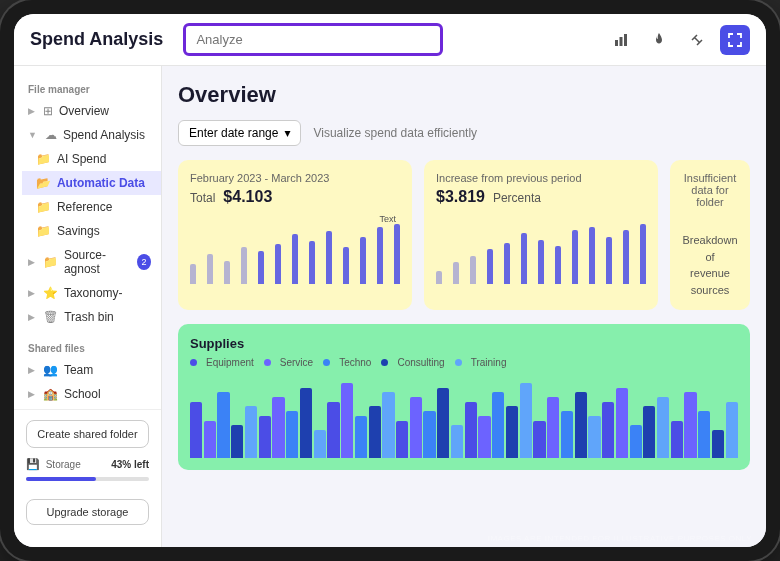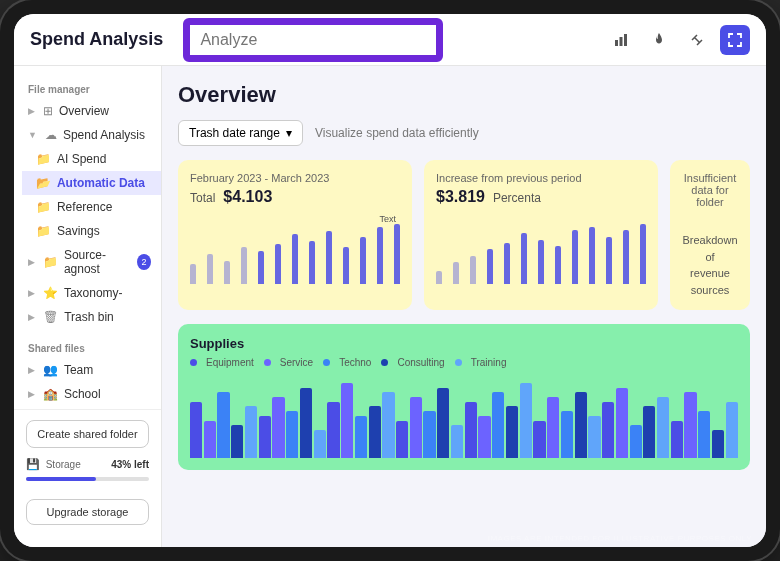--- a/index.html
+++ b/index.html
@@ -47,23 +47,23 @@
       white-space: nowrap;
     }
     .search-bar {
       flex: 1;
       max-width: 260px;
       margin-left: 8px;
     }
     .search-bar input {
       width: 100%;
       padding: 6px 10px;
-      border: 7px solid #6d28d9;
+      border: 3px solid #6d28d9;
       border-radius: 6px;
-      font-size: 16px;
+      font-size: 13px;
       outline: none;
     }
     .top-icons {
       display: flex;
       gap: 8px;
       margin-left: auto;
     }
     .top-icon-btn {
       width: 30px;
       height: 30px;
@@ -449,21 +449,21 @@
           <br>
           <button class="upgrade-btn">Upgrade storage</button>
         </div>
       </div>
 
       <div class="content">
         <div class="content-header">Overview</div>
 
         <div class="filter-row">
           <button class="date-range-btn">
-            <span>Trash date range</span>
+            <span>Enter date range</span>
             <span>▾</span>
           </button>
           <span class="filter-hint">Visualize spend data efficiently</span>
         </div>
 
         <div class="cards-row">
 
           <div class="card">
             <div class="card-title">February 2023 - March 2023</div>
             <div class="card-value-row">

